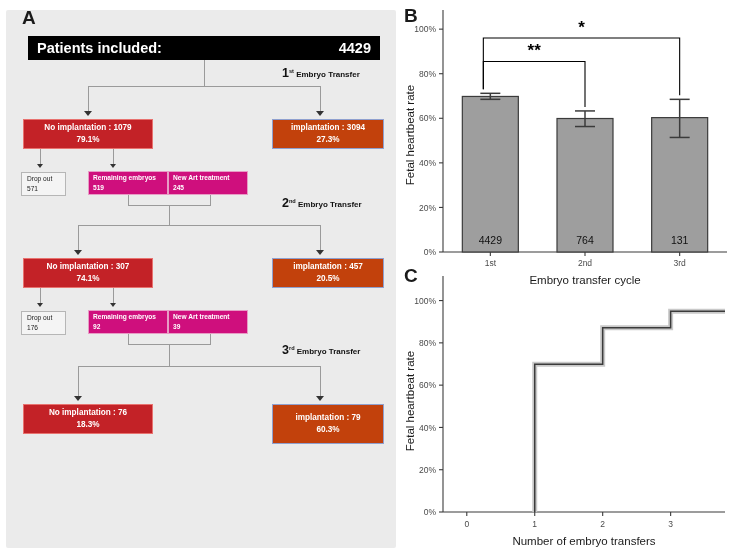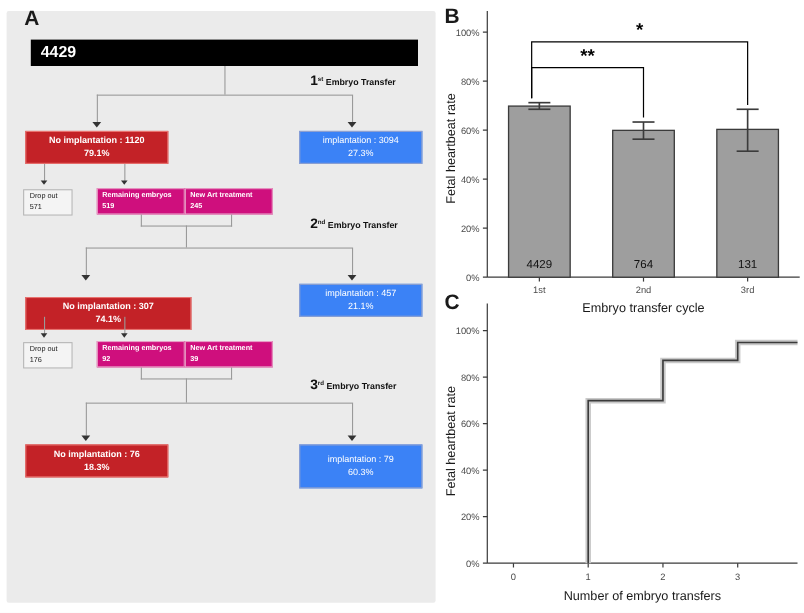--- a/index.html
+++ b/index.html
@@ -23,30 +23,30 @@
   
   #hdr{left:28px;top:36px;width:352px;height:24px;background:#000000;
        flex-direction:row;align-items:center;justify-content:space-between;
        padding:0 9px;}
   #hdr .t{color:#ffffff;font-size:14.5px;font-weight:bold;}
   #hdr .n{color:#ffffff;font-size:14.5px;font-weight:bold;}
 
   
   .redbox{background:#c32227;border:1px solid #e8726f;color:#ffffff;
           text-align:center;font-size:8.2px;font-weight:bold;line-height:1.45;}
-  .bluebox{background:#3b82f6;border:1px solid #8fa0cf;color:#ffffff;
-           text-align:center;font-size:8.2px;font-weight:normal;line-height:1.45;}
+  .bluebox{background:#c2410c;border:1px solid #8fa0cf;color:#ffffff;
+           text-align:center;font-size:8.2px;font-weight:bold;line-height:1.45;}
   .magbox{background:#cf0f7d;border:1px solid #e79cc5;color:#ffffff;
           text-align:left;font-size:6.6px;font-weight:bold;line-height:1.5;padding-left:4px;}
   .dropbox{background:#f4f4f4;border:1px solid #b6b6b6;color:#222222;
            text-align:left;font-size:6.6px;line-height:1.5;padding-left:5px;}
 
   #red1{left:23px;top:119px;width:130px;height:30px;}
   #blue1{left:272px;top:119px;width:112px;height:30px;}
-  #red2{left:23px;top:258px;width:151px;height:30px;margin-top:12px;}
+  #red2{left:23px;top:258px;width:130px;height:30px;}
   #blue2{left:272px;top:258px;width:112px;height:30px;text-align:center;}
   #red3{left:23px;top:404px;width:130px;height:30px;}
   #blue3{left:272px;top:404px;width:112px;height:40px;align-items:center;}
 
   #drop1{left:21px;top:172px;width:45px;height:24px;}
   #rem1{left:88px;top:171px;width:80px;height:24px;}
   #art1{left:168px;top:171px;width:80px;height:24px;}
 
   #drop2{left:21px;top:311px;width:45px;height:24px;}
   #rem2{left:88px;top:310px;width:80px;height:24px;}
@@ -83,32 +83,33 @@
            font-weight:bold;fill:#000000;}
 </style>
 </head>
 <body>
 
 <div id="panelA-bg"></div>
 
 <div class="panel-letter" id="letterA">A</div>
 
 <div class="fbox" id="hdr">
+  <span class="t">Patients included:</span>
   <span class="n">4429</span>
 </div>
 
 <div class="ln lnv" style="left:204px;top:60px;height:26px;"></div>
 <div class="ln lnh" style="left:88px;top:86px;width:232px;"></div>
 <div class="ln lnv" style="left:88px;top:86px;height:26px;"></div>
 <div class="ln lnv" style="left:320px;top:86px;height:26px;"></div>
 <div class="arrow" style="left:84px;top:111px;"></div>
 <div class="arrow" style="left:316px;top:111px;"></div>
 
 <div class="fbox redbox" id="red1">
-  <span class="l1">No implantation : 1120</span>
+  <span class="l1">No implantation : 1079</span>
   <span class="l2">79.1%</span>
 </div>
 <div class="fbox bluebox" id="blue1">
   <span class="l1">implantation : 3094</span>
   <span class="l2">27.3%</span>
 </div>
 
 <div class="stage" id="stage1">
   <span class="big">1</span><sup>st</sup>&nbsp;<span>Embryo Transfer</span>
 </div>
@@ -144,21 +145,21 @@
 <div class="stage" id="stage2">
   <span class="big">2</span><sup>nd</sup>&nbsp;<span>Embryo Transfer</span>
 </div>
 
 <div class="fbox redbox" id="red2">
   <span class="l1">No implantation : 307</span>
   <span class="l2">74.1%</span>
 </div>
 <div class="fbox bluebox" id="blue2">
   <span class="l1">implantation : 457</span>
-  <span class="l2">21.1%</span>
+  <span class="l2">20.5%</span>
 </div>
 
 <div class="ln lnv" style="left:40px;top:288px;height:16px;"></div>
 <div class="ln lnv" style="left:113px;top:288px;height:16px;"></div>
 <div class="arrowsm" style="left:37px;top:303px;"></div>
 <div class="arrowsm" style="left:110px;top:303px;"></div>
 
 <div class="fbox dropbox" id="drop2">
   <span class="l1">Drop out</span>
   <span class="l2">176</span>

